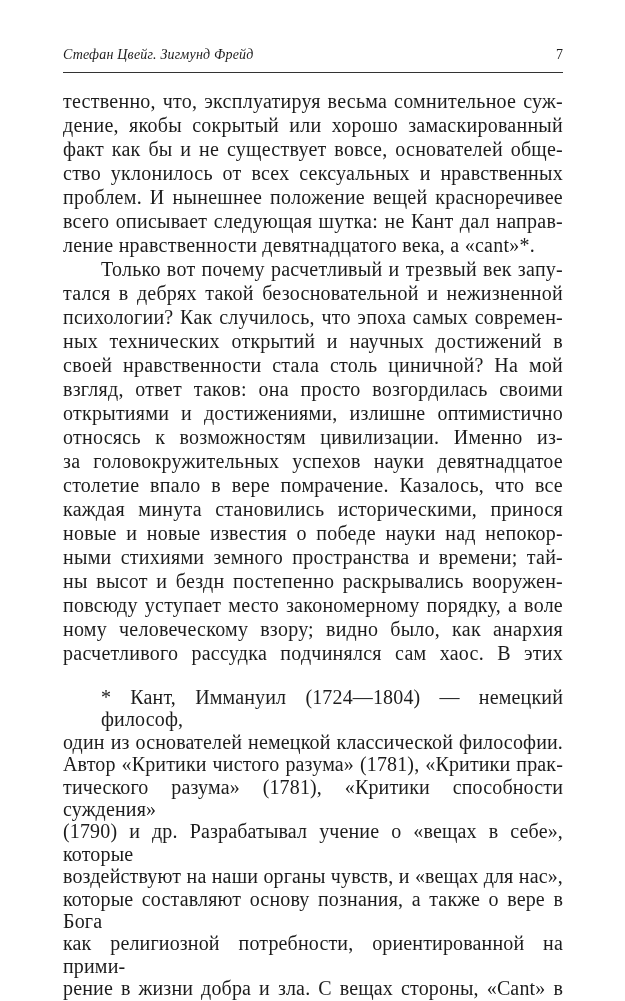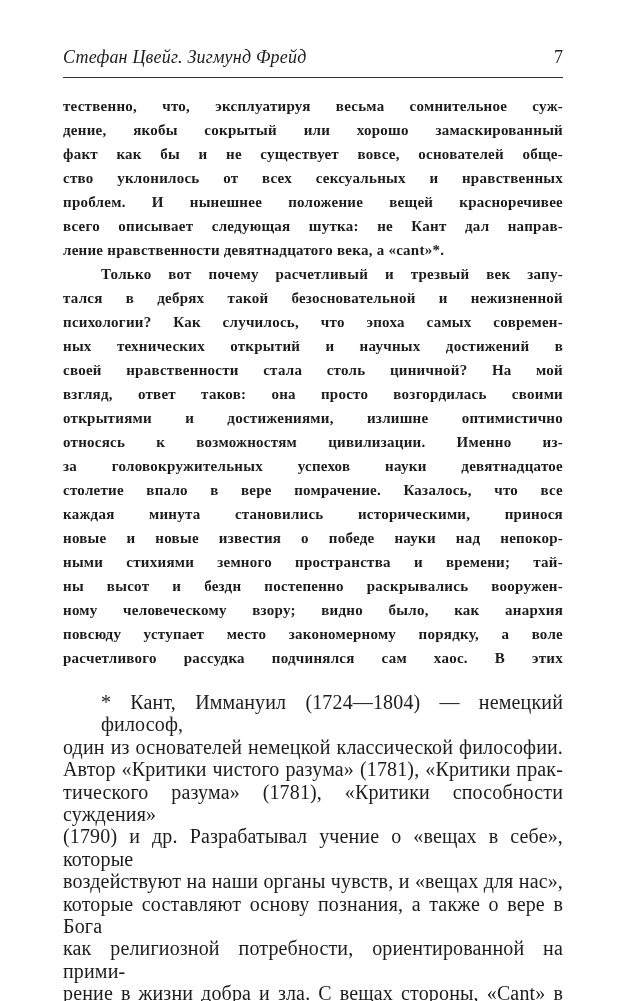--- a/index.html
+++ b/index.html
@@ -19,33 +19,32 @@
     top: 0;
     width: 500px;
   }
   .page-header {
     padding-top: 47px;
     padding-bottom: 9px;
     border-bottom: 1.2px solid #333333;
     display: flex;
     justify-content: space-between;
     align-items: baseline;
-    font-size: 18px;
+    font-size: 14px;
   }
   .running-title { font-style: italic; letter-spacing: 0.2px; }
   .page-number { font-style: normal; }
   .body-text { margin-top: 16px; }
   .body-text .line {
-    font-size: 15px;
+    font-size: 20px;
     line-height: 24px;
     letter-spacing: 0.25px;
     text-align: justify;
     text-align-last: justify;
     white-space: normal;
-    font-weight: bold;
   }
   .footnote { margin-top: 21px; }
   .footnote .line {
     font-size: 20px;
     line-height: 22.4px;
     letter-spacing: 0.15px;
     text-align: justify;
     text-align-last: justify;
   }
   .line.indent { padding-left: 38px; }
@@ -80,22 +79,22 @@
         <div class="line">своей нравственности стала столь циничной? На мой</div>
         <div class="line">взгляд, ответ таков: она просто возгордилась своими</div>
         <div class="line">открытиями и достижениями, излишне оптимистично</div>
         <div class="line">относясь к возможностям цивилизации. Именно из-</div>
         <div class="line">за головокружительных успехов науки девятнадцатое</div>
         <div class="line">столетие впало в вере помрачение. Казалось, что все</div>
         <div class="line">каждая минута становились историческими, принося</div>
         <div class="line">новые и новые известия о победе науки над непокор-</div>
         <div class="line">ными стихиями земного пространства и времени; тай-</div>
         <div class="line">ны высот и бездн постепенно раскрывались вооружен-</div>
+        <div class="line">повсюду уступает место закономерному порядку, а воле</div>
         <div class="line">ному человеческому взору; видно было, как анархия</div>
-        <div class="line">повсюду уступает место закономерному порядку, а воле</div>
         <div class="line">расчетливого рассудка подчинялся сам хаос. В этих</div>
       </div>
     </div>
 
     <div class="footnote">
       <div class="line indent">* Кант, Иммануил (1724—1804) — немецкий философ,</div>
       <div class="line">один из основателей немецкой классической философии.</div>
       <div class="line">Автор «Критики чистого разума» (1781), «Критики прак-</div>
       <div class="line">тического разума» (1781), «Критики способности суждения»</div>
       <div class="line">(1790) и др. Разрабатывал учение о «вещах в себе», которые</div>

